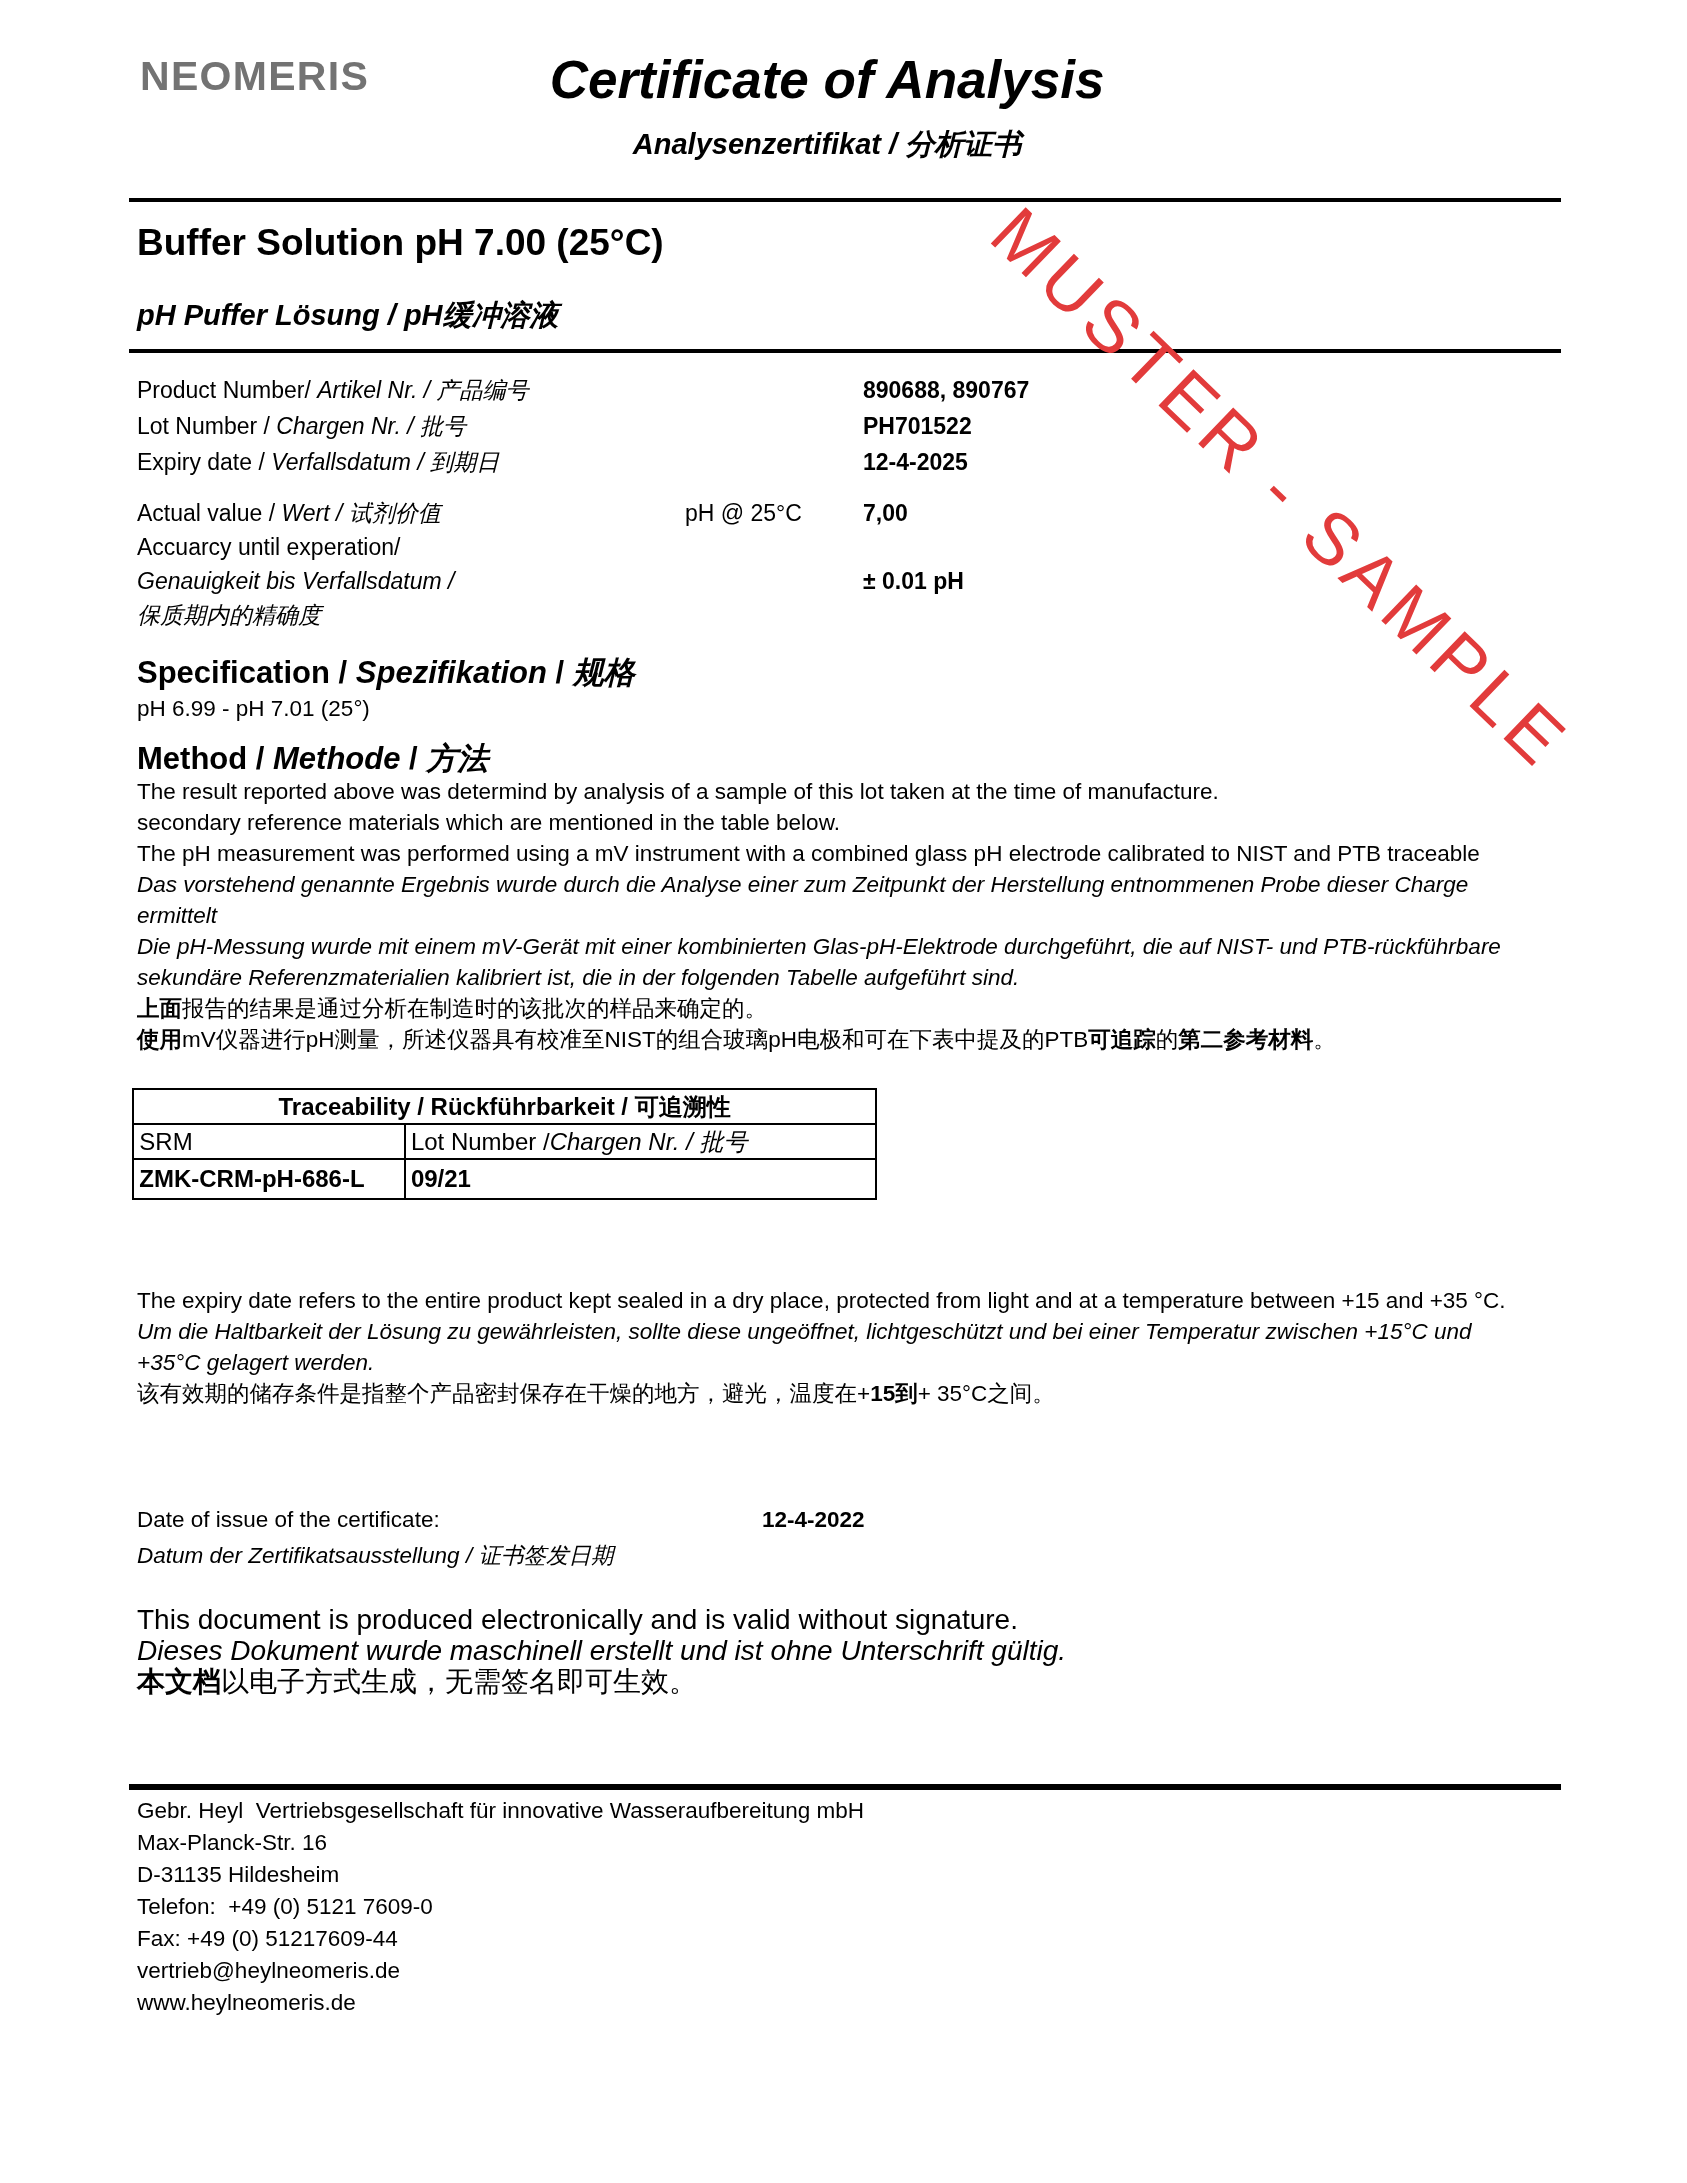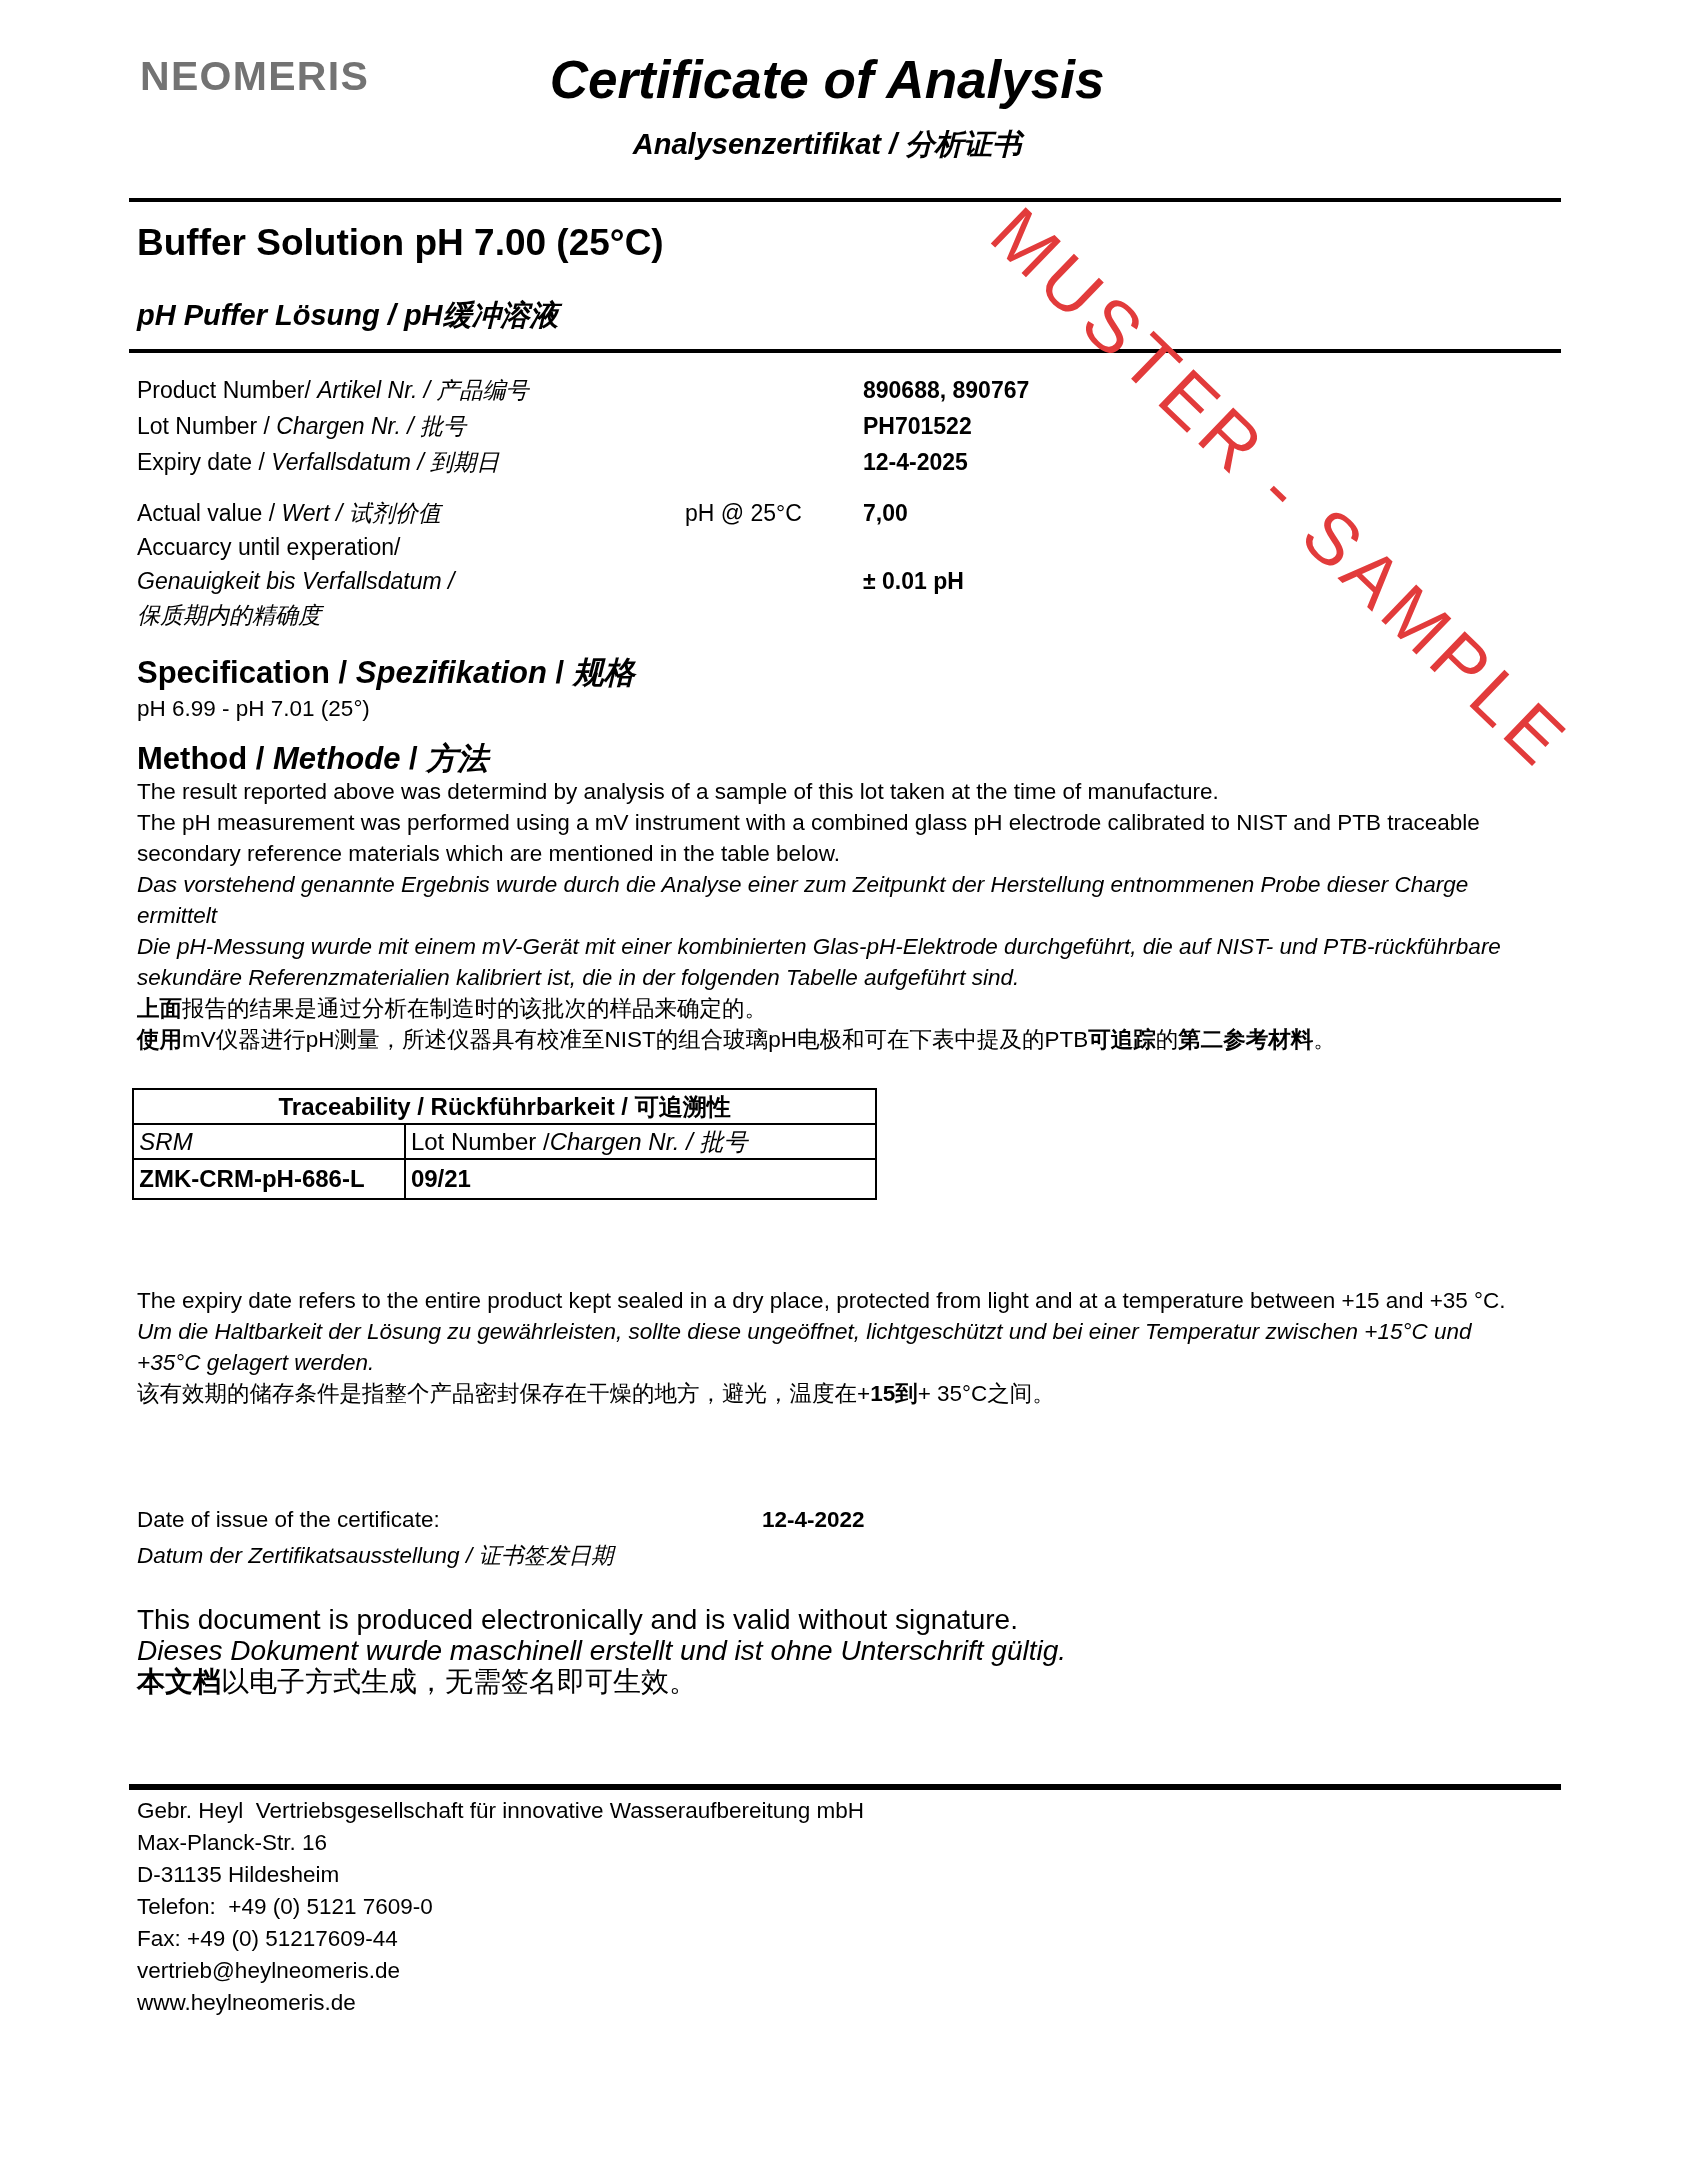--- a/index.html
+++ b/index.html
@@ -47,21 +47,21 @@
 
   .method-block { top:742px; line-height:31px; font-size:22.5px; }
   .method-block .sec { line-height:34px; }
 
   
   .trace-table { position:absolute; left:132px; top:1088px; border-collapse:collapse; }
   .trace-table td { border:2.6px solid #000; font-size:24px; padding:0 5.3px; vertical-align:middle; }
   .t-title { height:33px; text-align:center; font-weight:bold; }
   .t-head  { height:33px; }
   .t-data  { height:38px; font-weight:bold; }
-  .t-col1 { width:259px;font-style:italic; }
+  .t-col1 { width:259px; }
   .t-col2 { width:459px; }
 
   .storage-block { top:1285px; line-height:31px; font-size:22.5px; }
 
   .issue-block { top:1502px; }
   .issue-row { position:relative; height:36px; line-height:36px; font-size:22.5px; }
   .issue-val { position:absolute; left:617px; top:0; font-weight:bold;margin-left:8px; }
 
   .validity-block { top:1604px; line-height:31px; font-size:28px; }
 
@@ -130,22 +130,22 @@
       <span>Specification / </span><span class="it">Spezifikation</span><span> / </span><span class="it">规格</span>
     </div>
     <div class="spec-row fs34">pH 6.99 - pH 7.01 (25°)</div>
   </div>
 
   <div class="block method-block">
     <div class="sec">
       <span>Method / </span><span class="it">Methode</span><span> / </span><span class="it">方法</span>
     </div>
     <div>The result reported above was determind by analysis of a sample of this lot taken at the time of manufacture.</div>
+    <div>secondary reference materials which are mentioned in the table below.</div>
     <div>The pH measurement was performed using a mV instrument with a combined glass pH electrode calibrated to NIST and PTB traceable</div>
-    <div>secondary reference materials which are mentioned in the table below.</div>
     <div class="it">Das vorstehend genannte Ergebnis wurde durch die Analyse einer zum Zeitpunkt der Herstellung entnommenen Probe dieser Charge</div>
     <div class="it">ermittelt</div>
     <div class="it">Die pH-Messung wurde mit einem mV-Gerät mit einer kombinierten Glas-pH-Elektrode durchgeführt, die auf NIST- und PTB-rückführbare</div>
     <div class="it">sekundäre Referenzmaterialien kalibriert ist, die in der folgenden Tabelle aufgeführt sind.</div>
     <div>
       <span class="b">上面</span><span>报告的结果是通过分析在制造时的该批次的样品来确定的。</span>
     </div>
     <div>
       <span class="b">使用</span><span>mV仪器进行pH测量，所述仪器具有校准至NIST的组合玻璃pH电极和可在下表中提及的PTB</span><span class="b">可追踪</span><span>的</span><span class="b">第二参考材料</span><span>。</span>
     </div>

